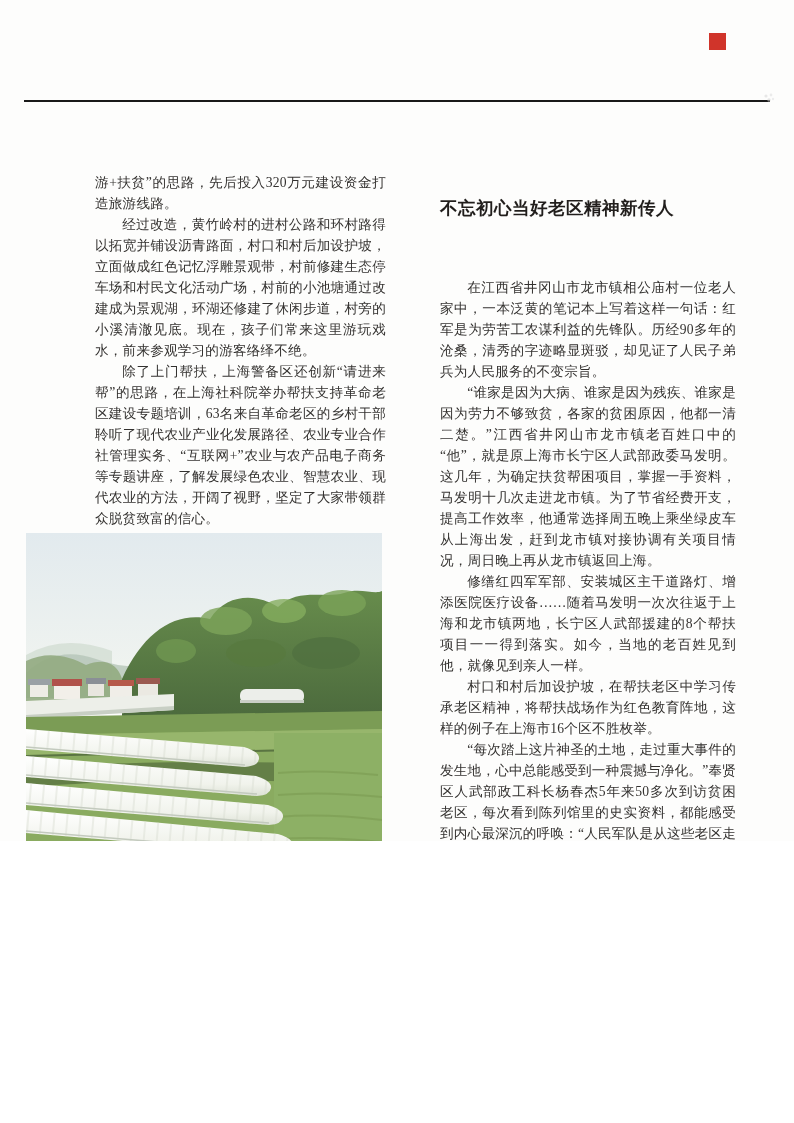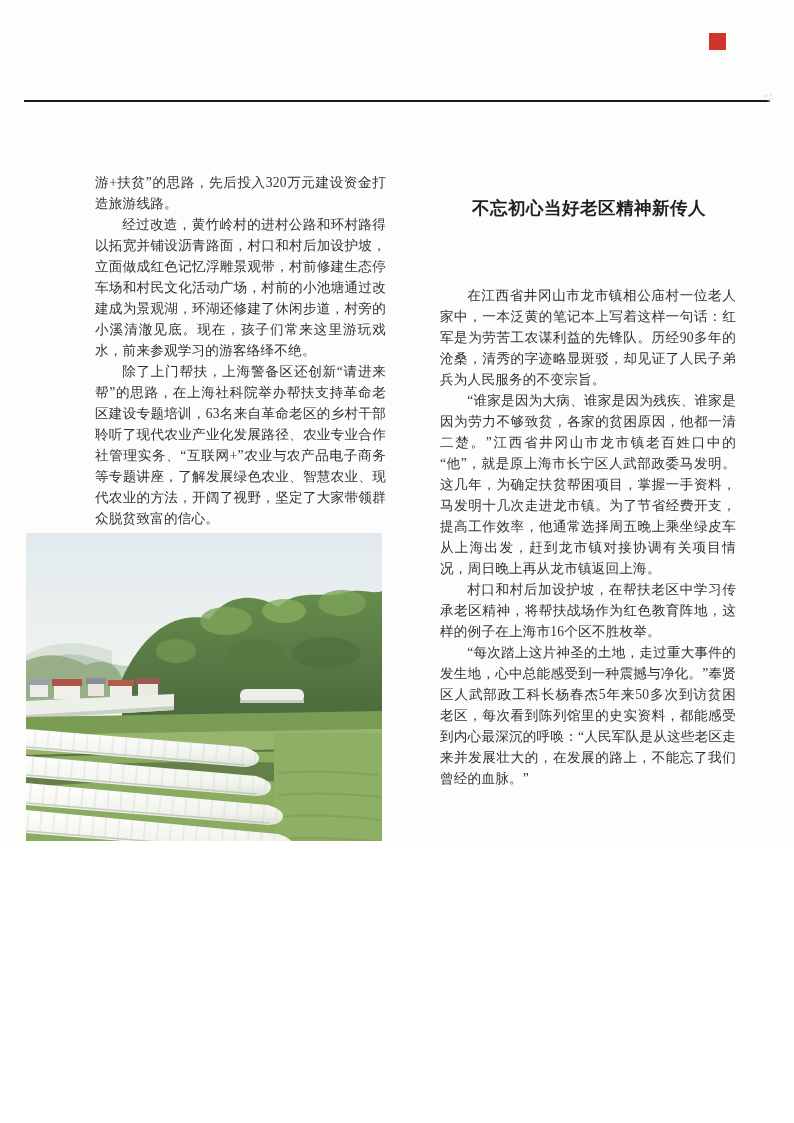--- a/index.html
+++ b/index.html
@@ -9,24 +9,24 @@
   }
   
   #top-rule{position:absolute;left:24px;top:100px;width:746px;height:2px;background:#191919;}
   #corner-square{position:absolute;left:709px;top:33px;width:17px;height:17px;}
   #rule-ornament{position:absolute;left:763px;top:90px;width:12px;height:12px;opacity:.55;}
   
   .col{position:absolute;text-align:justify;font-size:13.6px;line-height:21px;letter-spacing:.2px;}
   .col p{margin:0;text-indent:2em;}
   .col p.no-indent{text-indent:0;}
   #left-col{left:95px;top:172px;width:291px;}
-  #right-col{left:440px;top:285px;width:296px;}
+  #right-col{left:440px;top:277px;width:296px;}
   #headline{position:absolute;left:440px;top:196px;width:300px;font-family:"Liberation Sans","DejaVu Sans",sans-serif;}
   #headline .h1{font-size:15px;font-weight:bold;color:#463b36;line-height:21px;letter-spacing:1px;}
-  #headline .h2{font-size:17.5px;font-weight:bold;color:#211e1c;line-height:24px;letter-spacing:.5px;margin-left:32px;}
+  #headline .h2{font-size:17.5px;font-weight:bold;color:#211e1c;line-height:24px;letter-spacing:.5px;}
   
   #photo{position:absolute;left:26px;top:533px;width:356px;height:441px;}
   #photo svg{display:block;}
   
   .seal{
     display:inline-block;width:9px;height:9px;margin-left:3px;border-radius:1.5px;
     background:linear-gradient(180deg,#cf3a2e 0%,#b42a22 100%);
     box-shadow:inset 0 0 0 1px rgba(255,255,255,.25);
     background-image:
       linear-gradient(90deg, transparent 3px, rgba(255,255,255,.85) 3px, rgba(255,255,255,.85) 4px, transparent 4px),
@@ -68,20 +68,21 @@
       <p>除了上门帮扶，上海警备区还创新“请进来帮”的思路，在上海社科院举办帮扶支持革命老区建设专题培训，63名来自革命老区的乡村干部聆听了现代农业产业化发展路径、农业专业合作社管理实务、“互联网+”农业与农产品电子商务等专题讲座，了解发展绿色农业、智慧农业、现代农业的方法，开阔了视野，坚定了大家带领群众脱贫致富的信心。</p>
   </div>
 
   <div id="headline">
     <div class="h2">不忘初心当好老区精神新传人</div>
   </div>
 
   <div id="right-col" class="col">
     <p>在江西省井冈山市龙市镇相公庙村一位老人家中，一本泛黄的笔记本上写着这样一句话：红军是为劳苦工农谋利益的先锋队。历经90多年的沧桑，清秀的字迹略显斑驳，却见证了人民子弟兵为人民服务的不变宗旨。</p>
       <p>“谁家是因为大病、谁家是因为残疾、谁家是因为劳力不够致贫，各家的贫困原因，他都一清二楚。”江西省井冈山市龙市镇老百姓口中的“他”，就是原上海市长宁区人武部政委马发明。这几年，为确定扶贫帮困项目，掌握一手资料，马发明十几次走进龙市镇。为了节省经费开支，提高工作效率，他通常选择周五晚上乘坐绿皮车从上海出发，赶到龙市镇对接协调有关项目情况，周日晚上再从龙市镇返回上海。</p>
+      <p>修缮红四军军部、安装城区主干道路灯、增添医院医疗设备……随着马发明一次次往返于上海和龙市镇两地，长宁区人武部援建的8个帮扶项目一一得到落实。如今，当地的老百姓见到他，就像见到亲人一样。</p>
       <p>村口和村后加设护坡，在帮扶老区中学习传承老区精神，将帮扶战场作为红色教育阵地，这样的例子在上海市16个区不胜枚举。</p>
       <p>“每次踏上这片神圣的土地，走过重大事件的发生地，心中总能感受到一种震撼与净化。”奉贤区人武部政工科长杨春杰5年来50多次到访贫困老区，每次看到陈列馆里的史实资料，都能感受到内心最深沉的呼唤：“人民军队是从这些老区走来并发展壮大的，在发展的路上，不能忘了我们曾经的血脉。”</p>
   </div>
 
   <div id="photo">
     <svg width="356" height="441" viewBox="0 0 356 441">
       <defs>
         <linearGradient id="skyG" x1="0" y1="0" x2="0" y2="1">
           <stop offset="0" stop-color="#e2eaee"></stop>
             <stop offset="1" stop-color="#f2f5f0"></stop>

